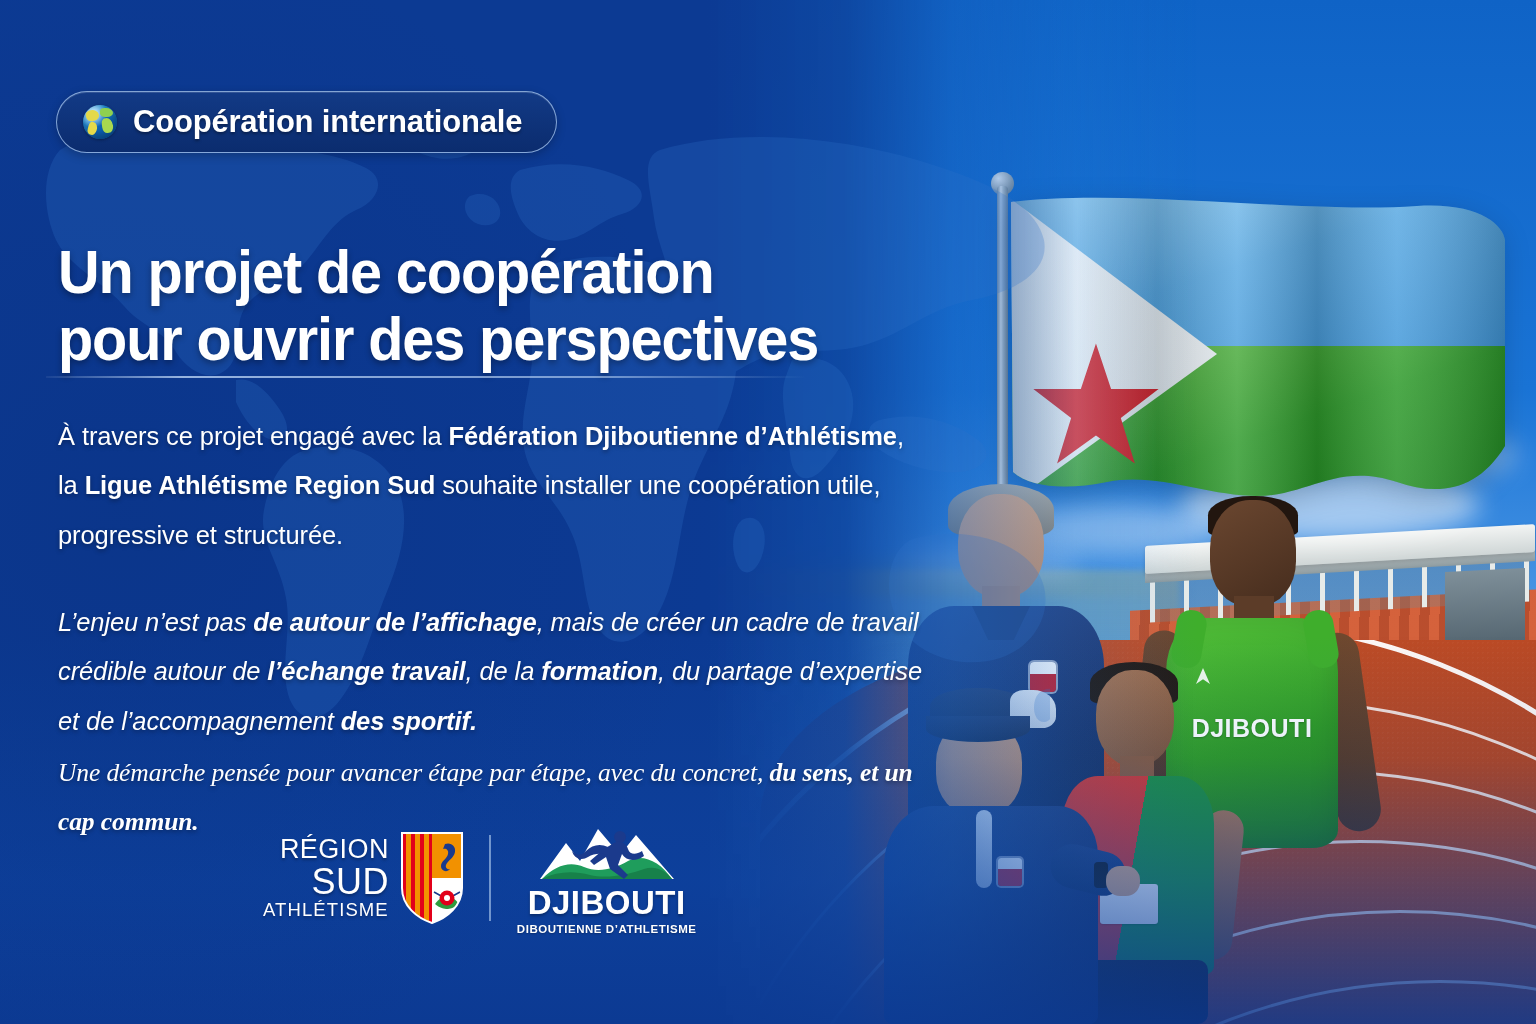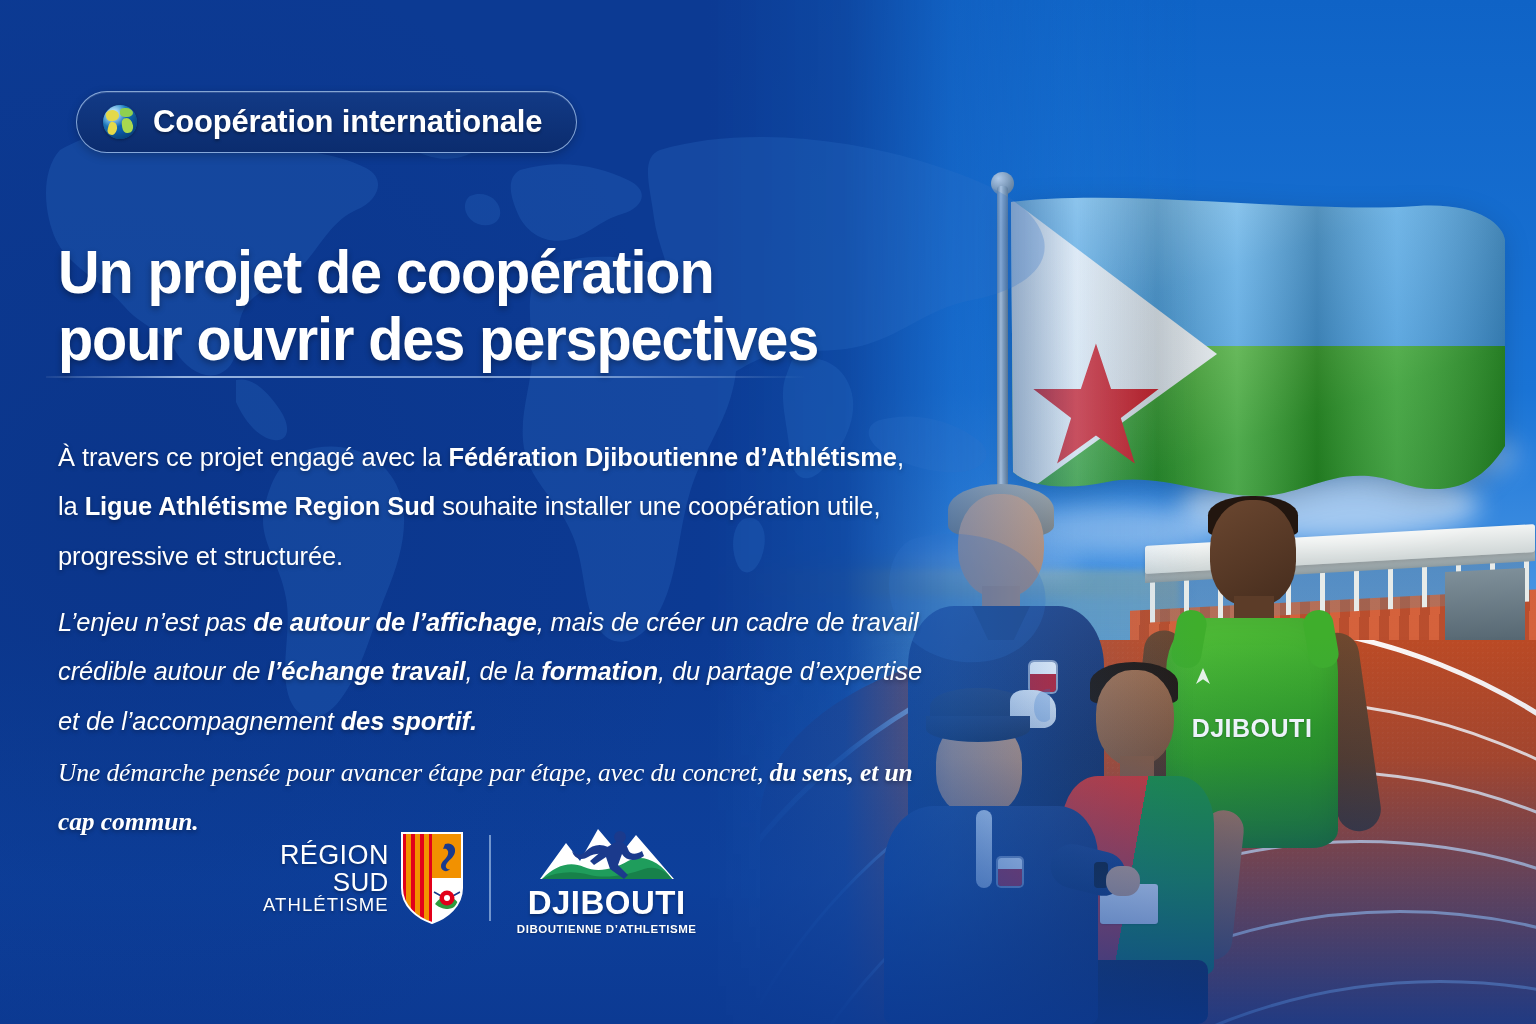--- a/index.html
+++ b/index.html
@@ -288,21 +288,21 @@
   .worldmap{
     position:absolute;left:0;top:0;width:1050px;height:1024px;
     opacity:.30;
   }
   .worldmap svg{width:100%;height:100%;display:block;}
 
   
   .content{position:absolute;left:0;top:0;width:960px;height:1024px;}
 
   .badge{
-    position:absolute;left:76px;top:91px;height:62px;
+    position:absolute;left:56px;top:91px;height:62px;
     display:inline-flex;align-items:center;gap:16px;
     padding:0 34px 0 26px;border-radius:34px;
     background:linear-gradient(180deg,#123a86,#0b2c6e);
     border:1.5px solid rgba(173,205,245,.75);
     box-shadow:0 3px 10px rgba(0,0,0,.22), inset 0 1px 0 rgba(255,255,255,.14);
   }
   .globe{
     width:34px;height:34px;border-radius:50%;flex:0 0 auto;
     background:
       radial-gradient(circle at 30% 26%, #bfe6ff 0 8%, rgba(255,255,255,0) 40%),
@@ -334,33 +334,33 @@
     position:absolute;left:46px;top:376px;width:760px;height:2px;
     background:linear-gradient(90deg,rgba(255,255,255,.06),rgba(205,228,255,.72) 18%,rgba(205,228,255,.55) 72%,rgba(255,255,255,0));
   }
 
   .para{
     position:absolute;color:#fff;font-size:25.5px;line-height:1.95;
     text-shadow:0 2px 4px rgba(0,0,0,.34);
     letter-spacing:-.1px;
   }
   .para b{font-weight:bold;}
-  .p1{left:58px;top:407px;width:860px;}
+  .p1{left:58px;top:386px;width:860px;}
   .p2{left:58px;top:572px;width:880px;font-style:italic;}
   .p3{left:58px;top:722px;width:880px;font-style:italic;font-family:Liberation Serif, serif;}
 
   
   .logos{position:absolute;left:263px;top:822px;height:112px;display:flex;align-items:center;gap:0;}
   .logo-rs{display:flex;align-items:center;gap:12px;}
   .rs-text{
     text-align:right;color:#fff;font-weight:normal;line-height:1.02;
     text-shadow:0 2px 3px rgba(0,0,0,.3);
   }
   .rs-text .l1{font-size:27px;letter-spacing:.4px;}
-  .rs-text .l2{font-size:26px;letter-spacing:.4px;}
+  .rs-text .l2{font-size:36px;letter-spacing:.4px;}
   .rs-text .l3{font-size:18.5px;letter-spacing:1.1px;}
   .shield{width:62px;height:92px;}
   .sep{width:2px;height:86px;background:rgba(198,222,250,.55);margin:0 26px;}
   .logo-dj{display:flex;flex-direction:column;align-items:center;}
   .dj-mark{width:142px;height:64px;}
   .dj-name{
     color:#fff;font-weight:bold;font-size:33px;letter-spacing:.5px;line-height:1;margin-top:1px;
     text-shadow:0 2px 3px rgba(0,0,0,.3);
   }
   .dj-sub{

